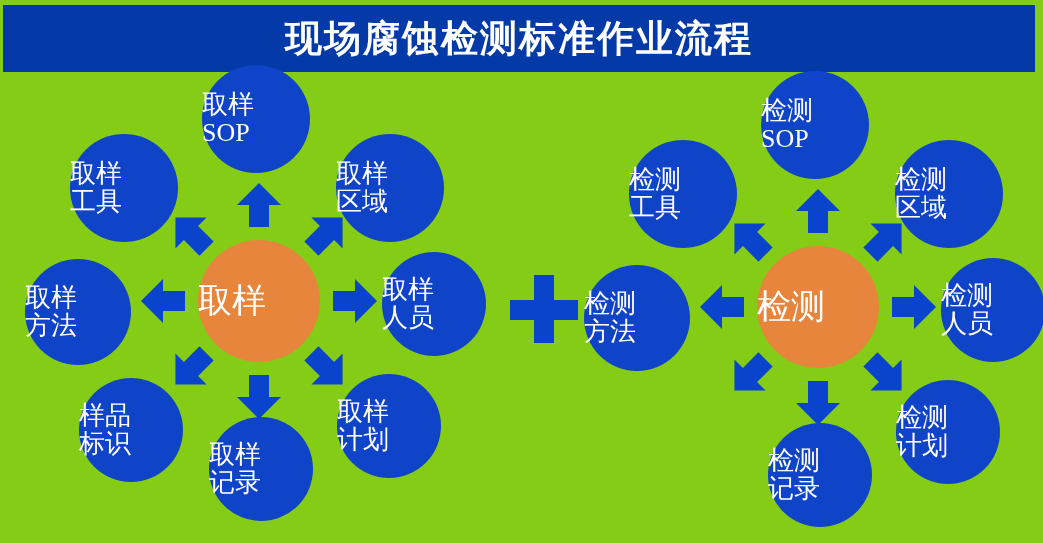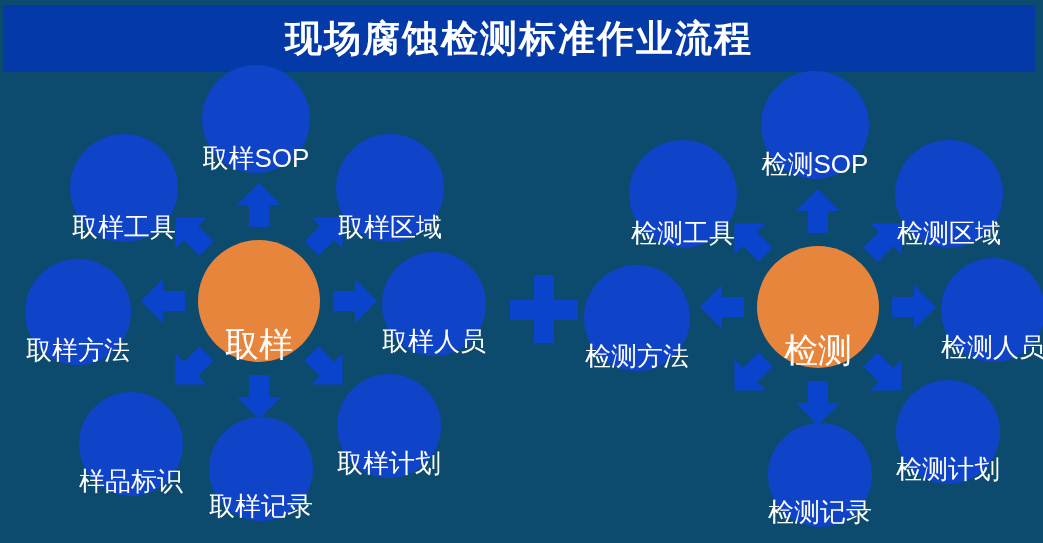--- a/index.html
+++ b/index.html
@@ -1,29 +1,29 @@
 <!DOCTYPE html>
 <html><head>
 <meta charset="utf-8">
 <style>
   html,body{margin:0;padding:0;background:#000;}
   body{width:1043px;height:543px;position:relative;overflow:hidden;
        font-family:"Liberation Sans","DejaVu Sans",sans-serif;}
-  #stage{position:absolute;inset:0;background:#0c4a6e;}
+  #stage{position:absolute;inset:0;background:#84cc16;font-family:Liberation Serif, serif;}
 
   
   .title-bar{position:absolute;left:3px;top:5px;width:1032px;height:67px;
              background:#0439A8;display:flex;align-items:center;justify-content:center;}
   .title-text{color:#ffffff;font-size:37px;font-weight:700;letter-spacing:2px;
               white-space:nowrap;line-height:1;}
 
   
   .cluster{position:absolute;}
-  .node{position:absolute;border-radius:50%;display:flex;flex-direction:row;
-        align-items:flex-end;justify-content:center;color:#ffffff;text-align:center;
+  .node{position:absolute;border-radius:50%;display:flex;flex-direction:column;
+        align-items:flex-start;justify-content:center;color:#ffffff;text-align:center;
         line-height:1.06;box-sizing:border-box;}
   .node.sat{background:#1044C8;font-size:26px;font-weight:400;}
   .node.hub{background:#E8853C;font-size:34px;font-weight:400;}
   .node .ln{display:block;white-space:nowrap;}
   .arrowwrap{position:absolute;width:46px;height:46px;transform-origin:50% 50%;}
   .arrowwrap svg{display:block;width:46px;height:46px;overflow:visible;}
 
   
   .plus{position:absolute;}
   .plus .bar{position:absolute;background:#0B44CC;}
@@ -93,21 +93,21 @@
         <span class="ln">区域</span>
       </div>
       <div class="node sat" style="left: 25px; top: 259px; width: 106px; height: 106px;">
         <span class="ln">取样</span>
         <span class="ln">方法</span>
       </div>
       <div class="node sat" style="left: 382px; top: 252px; width: 104px; height: 104px;">
         <span class="ln">取样</span>
         <span class="ln">人员</span>
       </div>
-      <div class="node sat" style="left: 79px; top: 392px; width: 104px; height: 104px;">
+      <div class="node sat" style="left: 79px; top: 378px; width: 104px; height: 104px;">
         <span class="ln">样品</span>
         <span class="ln">标识</span>
       </div>
       <div class="node sat" style="left: 337px; top: 374px; width: 104px; height: 104px;">
         <span class="ln">取样</span>
         <span class="ln">计划</span>
       </div>
       <div class="node sat" style="left: 209px; top: 417px; width: 104px; height: 104px;">
         <span class="ln">取样</span>
         <span class="ln">记录</span>

